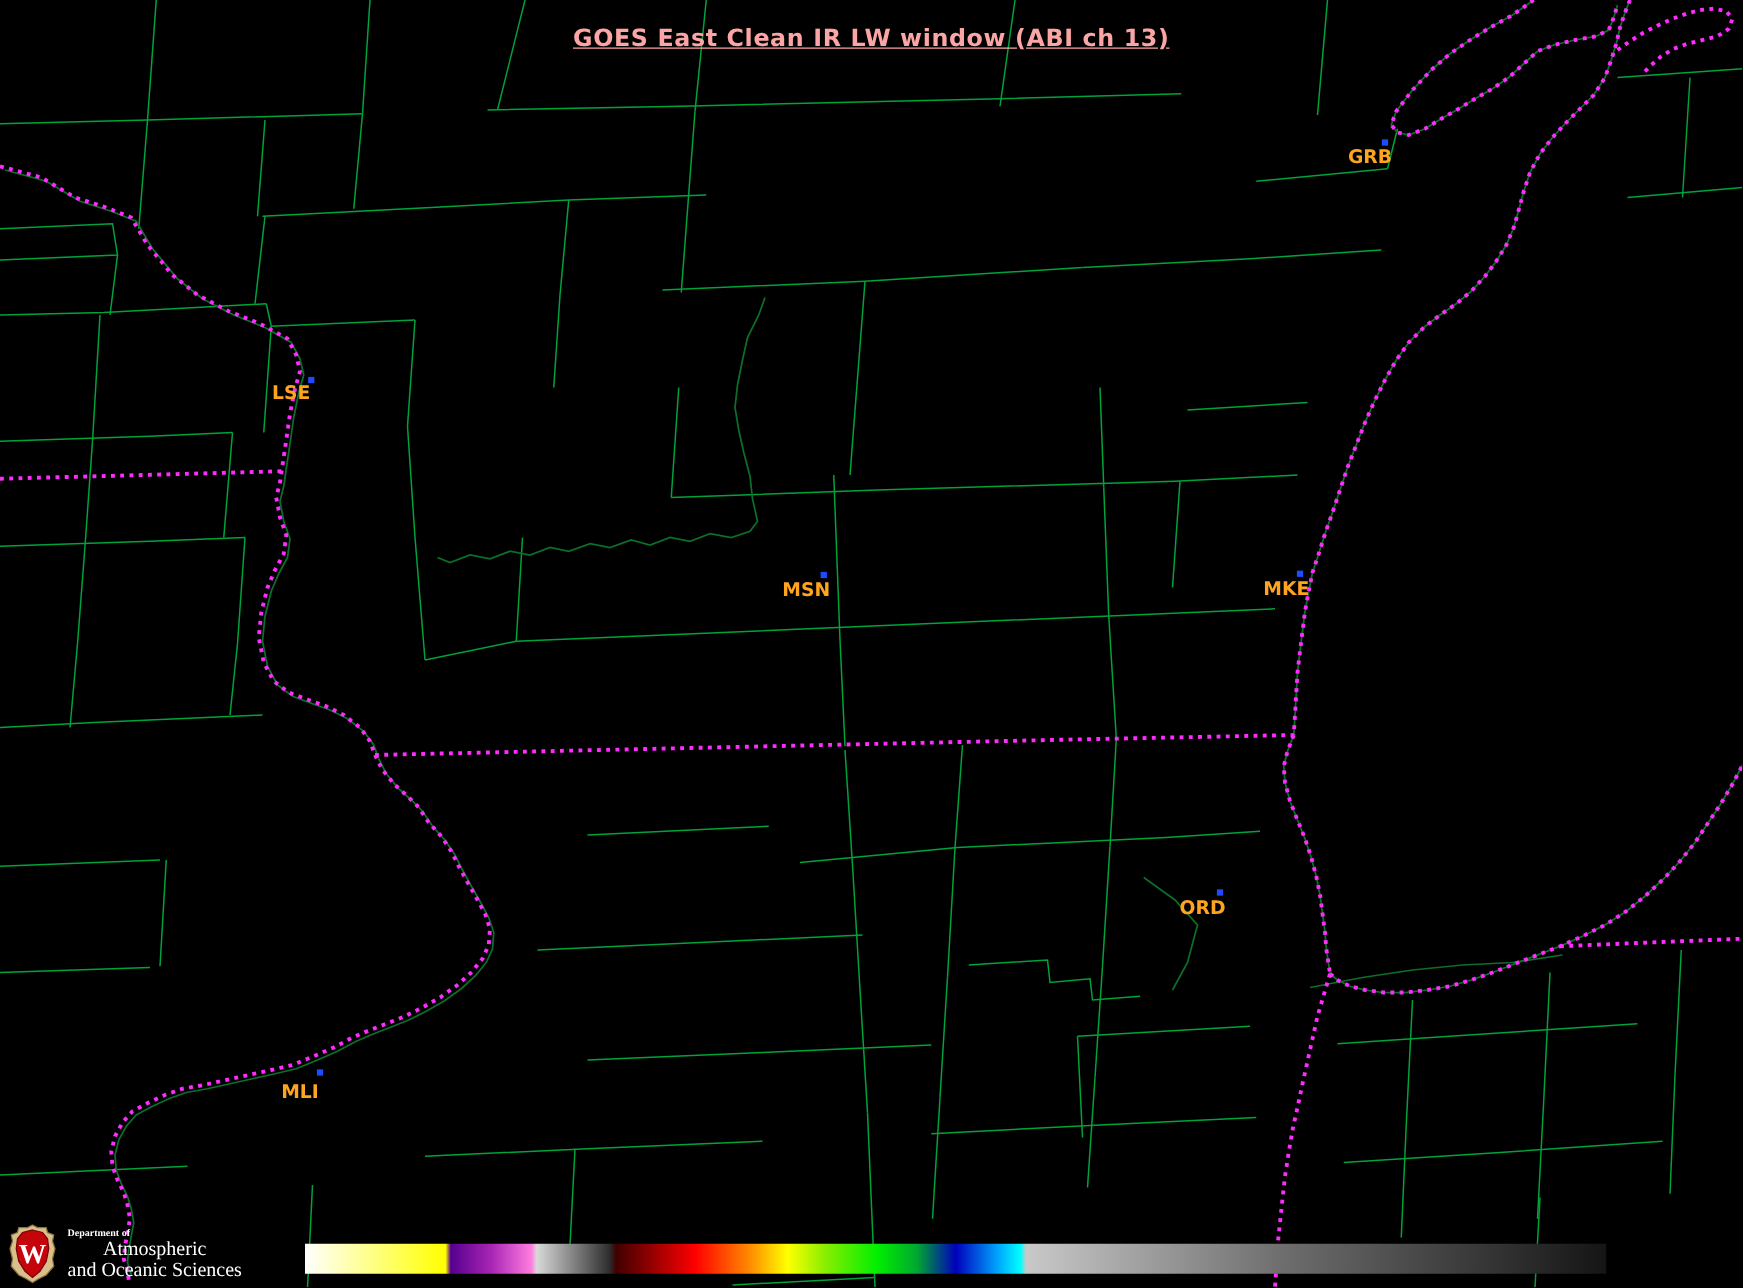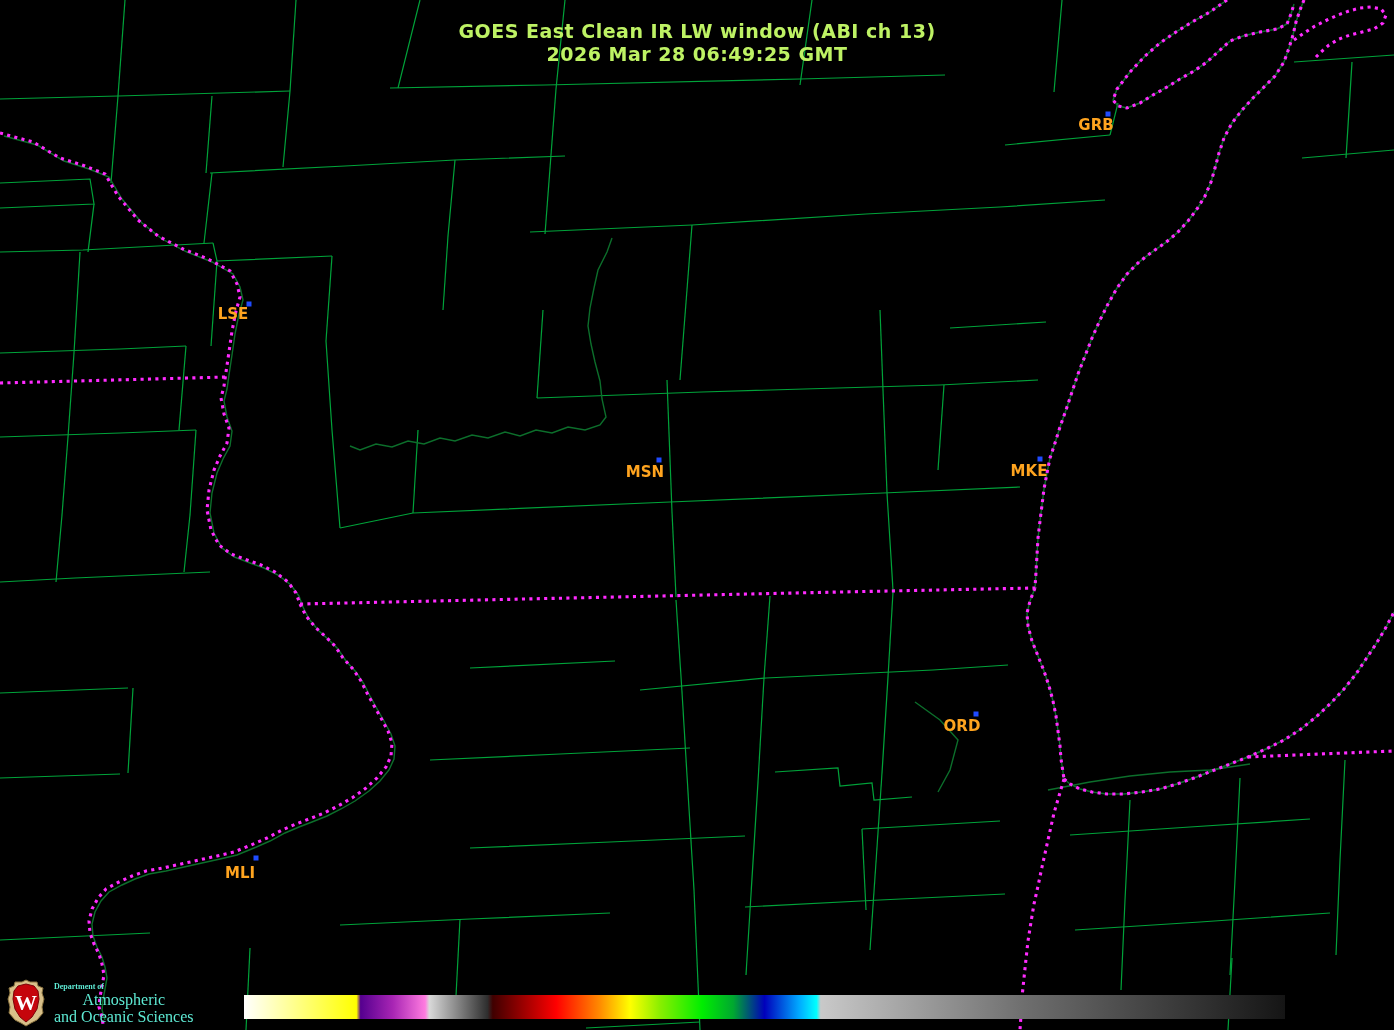--- a/index.html
+++ b/index.html
@@ -136,33 +136,32 @@
       <rect x="656.5" y="457.5" width="5" height="5" fill="#1f4bff"></rect>
       <text x="645" y="477" text-anchor="middle" class="stlabel" fill="#ffa41f">MSN</text>
       <rect x="1037.5" y="456.5" width="5" height="5" fill="#1f4bff"></rect>
       <text x="1029" y="476" text-anchor="middle" class="stlabel" fill="#ffa41f">MKE</text>
       <rect x="973.5" y="711.5" width="5" height="5" fill="#1f4bff"></rect>
       <text x="962" y="731" text-anchor="middle" class="stlabel" fill="#ffa41f">ORD</text>
       <rect x="253.5" y="855.5" width="5" height="5" fill="#1f4bff"></rect>
       <text x="240" y="878" text-anchor="middle" class="stlabel" fill="#ffa41f">MLI</text>
     </svg>
 
-  <div id="title" style="color: #bef264;">
+  <div id="title" style="color: #fca5a5; text-decoration: underline;">
     <div>GOES East Clean IR LW window (ABI ch 13)</div>
-    <div>2026 Mar 28  06:49:25 GMT</div>
   </div>
 
   <div id="colorbar" style="left: 244px; top: 995px; width: 1041px; height: 24px; background: linear-gradient(90deg, rgb(255, 255, 255) 0%, rgb(255, 255, 0) 10.8%, rgb(85, 0, 143) 11.2%, rgb(168, 37, 180) 14.3%, rgb(255, 124, 224) 17.4%, rgb(217, 217, 217) 17.8%, rgb(46, 46, 46) 23.4%, rgb(64, 0, 0) 23.9%, rgb(255, 0, 0) 30%, rgb(255, 140, 0) 34.2%, rgb(255, 255, 0) 37.1%, rgb(136, 238, 0) 40%, rgb(0, 238, 0) 44%, rgb(0, 168, 48) 47%, rgb(0, 0, 187) 50%, rgb(0, 168, 255) 53.3%, rgb(0, 255, 255) 55%, rgb(201, 201, 201) 55.4%, rgb(110, 110, 110) 75%, rgb(21, 21, 21) 100%);"></div>
 
   <div id="logo">
     <svg width="40" height="48" viewBox="0 0 40 48">
       <path d="M20 1 L24 3 L31 3 L32 7 L37 9 L36 14 L38 20 L36 28 L37 34 L31 41 L25 44 L20 47 L15 44 L9 41 L3 34 L4 28 L2 20 L4 14 L3 9 L8 7 L9 3 L16 3 Z" fill="#d8c08a" stroke="#8a7340" stroke-width="1"></path>
       <path d="M20 5 L28 7 L32 12 L33 20 L31 30 L26 38 L20 43 L14 38 L9 30 L7 20 L8 12 L12 7 Z" fill="#c5050c" stroke="#7a0308" stroke-width="1"></path>
       <text id="crest-w" x="20" y="31" text-anchor="middle" font-family="Liberation Serif, serif" font-size="22" font-weight="bold" fill="#ffffff">W</text>
     </svg>
-    <div id="logo-text" style="color: #5eead4;">
+    <div id="logo-text" style="color: #ffffff;">
       <div id="logo-dept">Department of</div>
       <div id="logo-l1">Atmospheric</div>
       <div id="logo-l2">and Oceanic Sciences</div>
     </div>
   </div>
 
 </div>
 
 </body></html>

